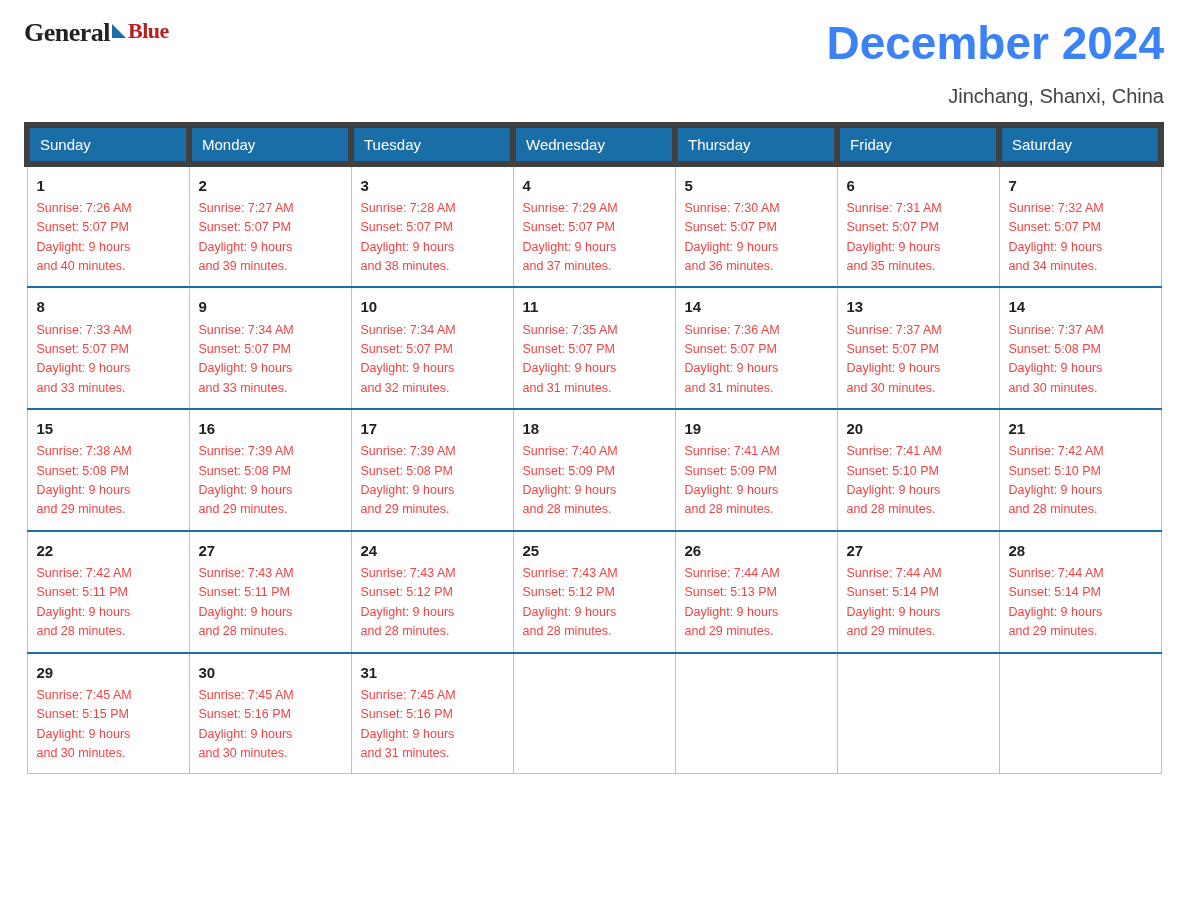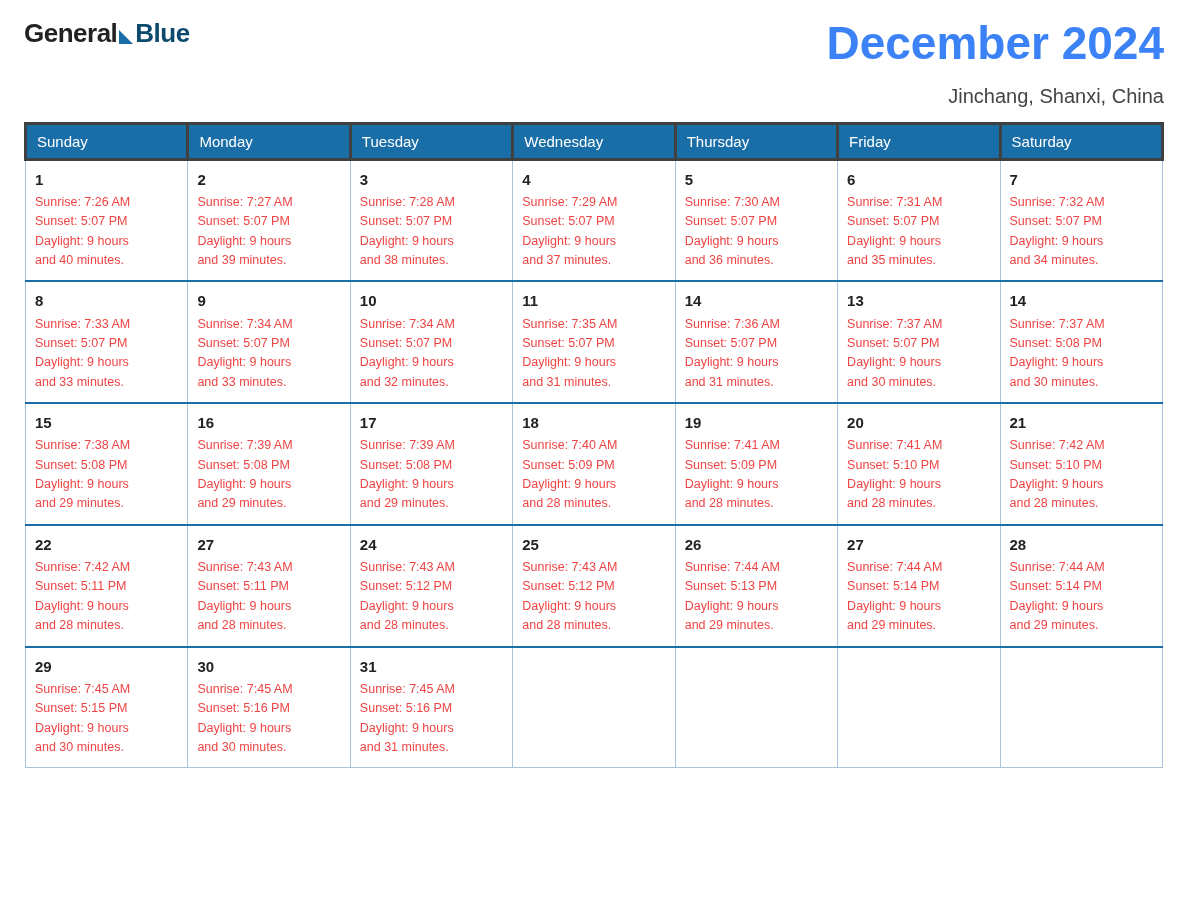--- a/index.html
+++ b/index.html
@@ -23,44 +23,44 @@
       align-items: flex-start;
       margin-bottom: 14px;
     }
     .logo {
       display: flex;
       flex-direction: column;
       align-items: flex-start;
     }
     .logo-text {
       display: flex;
-      align-items: center;
       gap: 0;
+      font-family: Liberation Serif, serif;
     }
     .logo-general {
       font-size: 26px;
       font-weight: bold;
       color: #222;
       letter-spacing: -0.5px;
     }
     .logo-arrow {
       display: inline-block;
       width: 0;
       height: 0;
       border-left: 14px solid #1a6ea8;
       border-top: 14px solid transparent;
       border-bottom: 0px solid transparent;
       margin-left: 2px;
       margin-top: 6px;
       vertical-align: middle;
     }
     .logo-blue {
-      font-size: 26px;
-      font-weight: bold;
-      color: #0c4a6e;
+      font-size: 22px;
+      font-weight: bold;
+      color: #b91c1c;
       letter-spacing: -0.5px;
       margin-left: 2px;
     }
     .title-block {
       text-align: right;
     }
     .calendar-title {
       font-size: 46px;
       font-weight: bold;
       color: #3b82f6;
@@ -77,21 +77,21 @@
       border-collapse: collapse;
       table-layout: fixed;
     }
     .calendar-table thead tr th {
       background: #1a6ea8;
       color: #fff;
       font-size: 15px;
       font-weight: normal;
       padding: 8px 10px;
       text-align: left;
-      border: 3px solid #404040;
+      border: 6px solid #404040;
     }
     .calendar-table tbody tr td {
       vertical-align: top;
       padding: 7px 9px 10px 9px;
       border: 1px solid #aac4e0;
       background: #fff;
       min-height: 80px;
       font-size: 12.5px;
       color: #333;
       line-height: 1.55;

